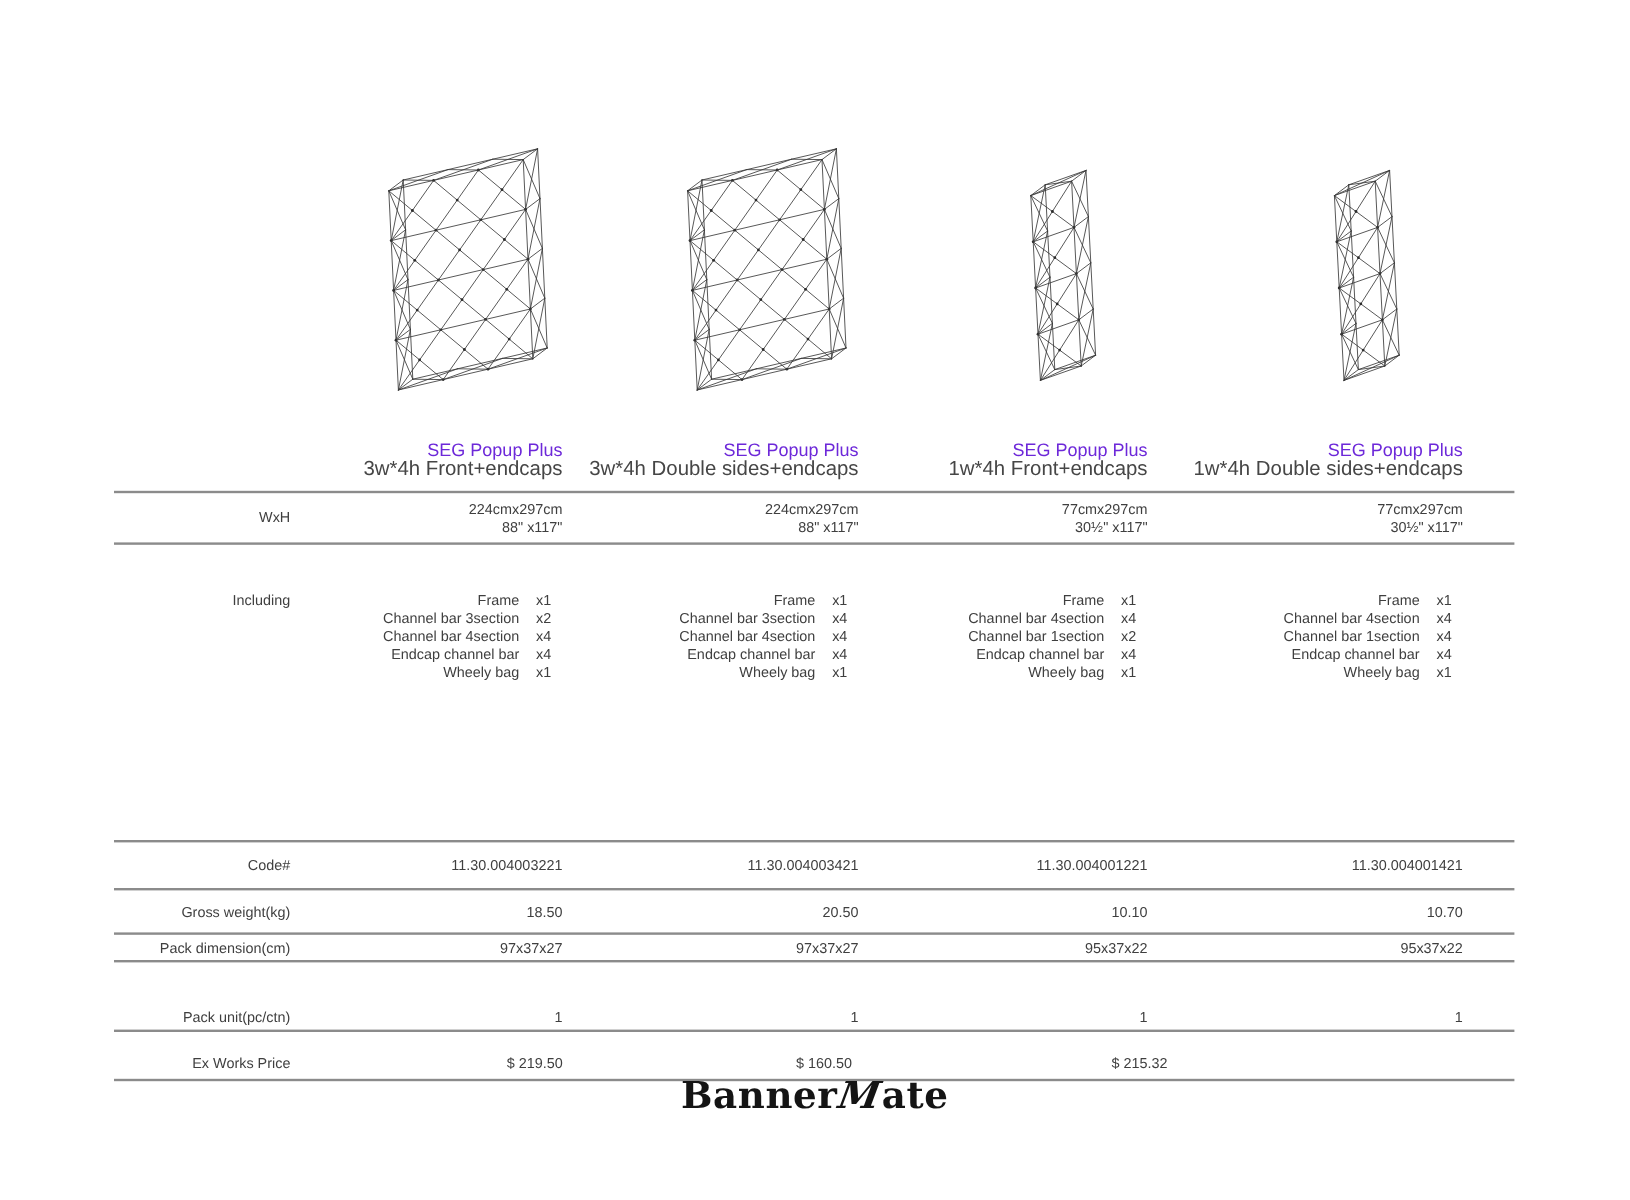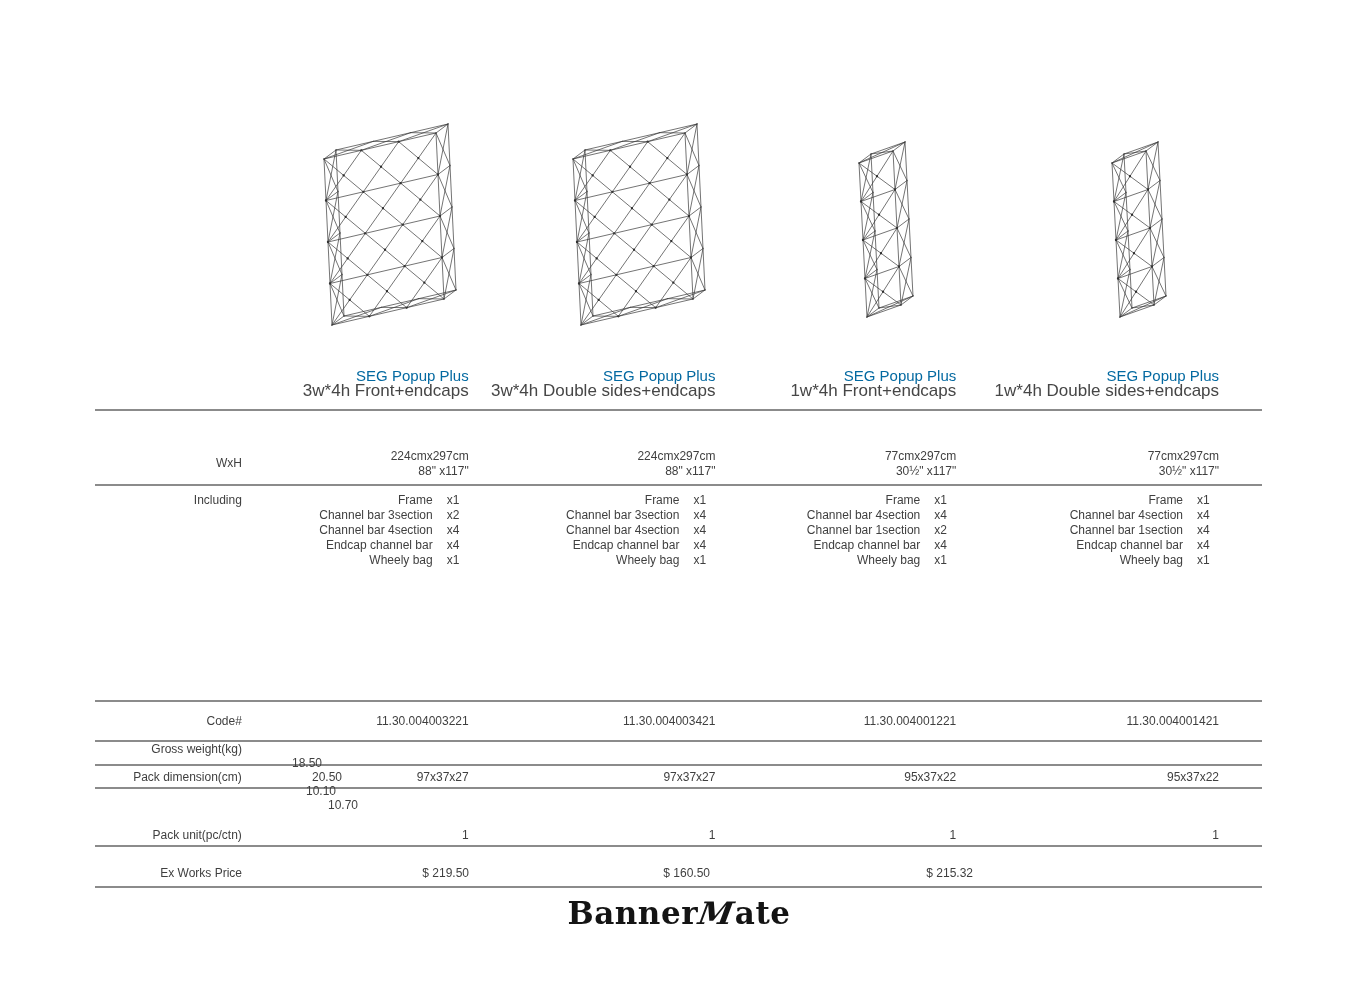--- a/index.html
+++ b/index.html
@@ -18,33 +18,33 @@
   
   .flexrow{display:flex;align-items:stretch;}
   .c-label{width:147px;text-align:right;}
   .c-p0{width:227px;text-align:right;}
   .c-p1{width:247px;text-align:right;}
   .c-p2{width:241px;text-align:right;}
   .c-p3{width:263px;text-align:right;}
   .c-sp{width:43px;}
   
   .titles-row{position:absolute;left:95px;top:368px;width:1167px;}
-  .p-title{font-size:15px;color:#0369a1;line-height:16px;text-align:right;}
+  .p-title{font-size:15px;color:#6d28d9;line-height:16px;text-align:right;}
   .p-subtitle{font-size:17px;color:#464646;line-height:13px;}
   
   .spec-table{position:absolute;left:95px;top:409px;width:1167px;font-size:12px;}
   .rule{height:0;border-top:2px solid #8b8b8b;}
   .row{display:flex;}
   .row .cell{display:flex;flex-direction:column;justify-content:center;}
-  .row-wxh{height:41px;margin-top:32px;}
+  .row-wxh{height:41px;}
   .row-wxh .cell{line-height:14.5px;}
-  .row-including{height:214px;}
+  .row-including{height:214px;margin-top:32px;}
   .row-including .cell{justify-content:flex-start;padding-top:7px;line-height:15px;}
   .row-code{height:38px;}
-  .row-gross{height:22px;flex-direction:column;}
+  .row-gross{height:35px;}
   .row-dim{height:21px;justify-content:flex-end;}
   .row-unit{height:20px;margin-top:36px;}
   .row-price{height:39px;}
   .row-price .cell{justify-content:flex-end;padding-bottom:6px;}
   .inc-row{display:flex;justify-content:flex-end;}
   .inc-name{flex:1;text-align:right;}
   .inc-qty{width:22px;margin-left:14px;text-align:left;}
   
   .logo{
     position:absolute;top:895px;left:0;width:1358px;

